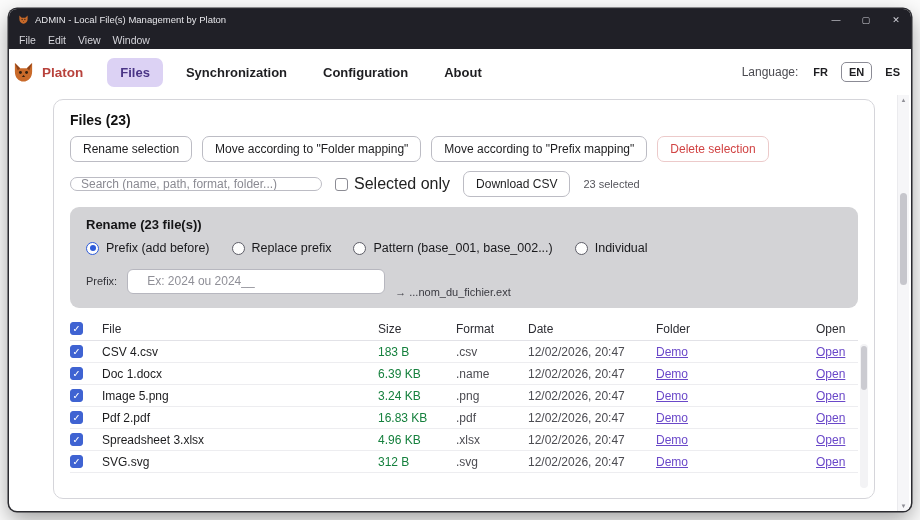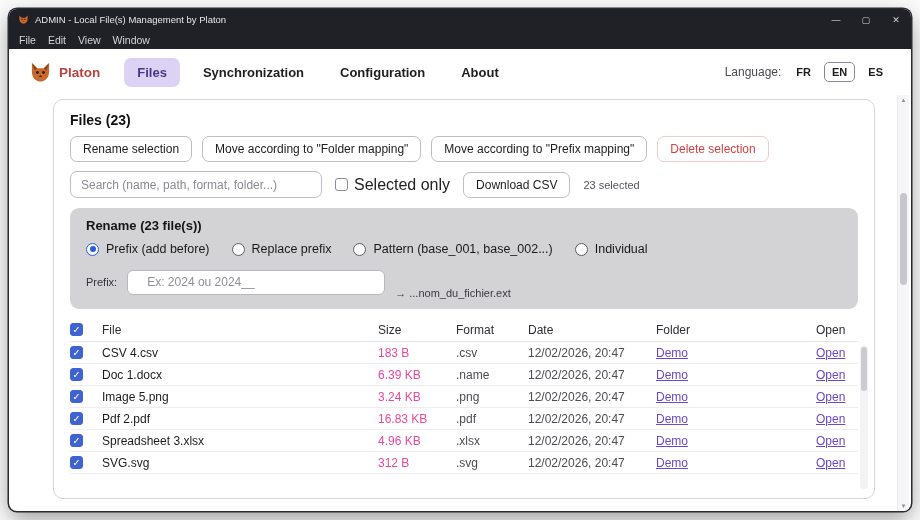--- a/index.html
+++ b/index.html
@@ -10,21 +10,21 @@
 
   
   .titlebar { height:21px; background:#202027; display:flex; align-items:center; padding:0 0 0 9px; color:#e6e6ea; font-size:9.5px; flex:0 0 auto; }
   .app-icon { width:11px; height:11px; margin-right:6px; flex:0 0 auto; }
   .win-controls { margin-left:auto; display:flex; height:100%; }
   .win-btn { width:30px; height:100%; display:flex; align-items:center; justify-content:center; color:#cfcfd6; font-size:9px; }
   .menubar { height:19px; background:#202027; display:flex; align-items:center; gap:12px; padding:0 10px; color:#d4d4da; font-size:10.5px; flex:0 0 auto; }
   .menu-item { cursor:default; }
 
   
-  .nav { height:46px; display:flex; align-items:center; padding:0 20px; background:#fff; flex:0 0 auto; }
+  .nav { height:46px; display:flex; align-items:center; padding:0 3px; background:#fff; flex:0 0 auto; }
   .brand { display:flex; align-items:center; gap:7px; }
   .logo { width:23px; height:23px; }
   .brand-name { color:#b8423c; font-weight:700; font-size:13.5px; }
   .tabs { display:flex; align-items:center; gap:10px; margin-left:24px; }
   .tab { padding:7px 13px; font-size:13px; font-weight:700; color:#1e1e21; border-radius:7px; cursor:default; }
   .tab.active { background:#dcd2f4; color:#4a3586; }
   .lang { margin-left:auto; display:flex; align-items:center; gap:5px; }
   .lang-label { font-size:12px; color:#4a4a50; margin-right:2px; }
   .lang-btn { padding:3px 7px; font-size:11px; font-weight:600; color:#1e1e21; border:1px solid transparent; border-radius:5px; }
   .lang-btn.active { border-color:#8b8b95; }
@@ -39,21 +39,21 @@
   
   .card { height:100%; border:1px solid #d5d5da; border-radius:10px; padding:12px 16px; overflow:hidden; background:#fff; }
   .files-heading { font-size:14px; font-weight:700; color:#111; margin-bottom:8px; }
 
   .actions { display:flex; gap:10px; }
   .btn { background:#fff; border:1px solid #bcbcc4; border-radius:7px; padding:5px 12px; font-size:12px; color:#1d1d1f; font-family:inherit; cursor:default; white-space:nowrap; }
   .btn.danger { color:#d14343; border-color:#eccaca; }
   .btn.primary { background:#7d5fcf; border-color:#7d5fcf; color:#fff; font-weight:600; }
 
   .filter-row { display:flex; align-items:center; gap:13px; margin-top:9px; }
-  .search-input { width:252px; height:27px; border:1px solid #bcbcc4; border-radius:7px; padding:0 10px; font-size:12px; color:#222; font-family:inherit; }
+  .search-input { width:252px; height:14px; border:1px solid #bcbcc4; border-radius:7px; padding:0 10px; font-size:12px; color:#222; font-family:inherit; }
   .search-input::placeholder { color:#8a8a92; }
   .cb-label { display:flex; align-items:center; gap:6px; font-size:16px; color:#222; }
   .cb { width:13px; height:13px; border:1px solid #8c8c94; border-radius:3px; background:#fff; display:inline-flex; align-items:center; justify-content:center; flex:0 0 auto; }
   .cb.checked { background:#3f63d2; border-color:#3f63d2; color:#fff; font-size:9.5px; line-height:1; }
   .selected-count { font-size:11px; color:#55555c; }
 
   
   .rename-panel { margin-top:10px; background:#d3d3d6; border-radius:9px; padding:10px 16px 10px 16px; }
   .rename-title { font-size:13px; font-weight:700; color:#141416; }
   .modes { display:flex; align-items:center; gap:22px; margin-top:9px; font-size:12.5px; color:#19191c; flex-wrap:nowrap; }
@@ -67,21 +67,21 @@
   .prefix-input::placeholder { color:#8f8f97; }
   .preview { font-size:11px; color:#3a3a41;margin-top:22px; }
   .panel-actions { display:flex; gap:10px; margin-top:10px; }
   .panel-actions .btn { padding:4px 14px; }
 
   
   .table { margin-top:9px; font-size:12px; position:relative; }
   .col { display:flex; align-items:center; overflow:hidden; white-space:nowrap; }
   .col-cb { width:32px; }
   .col-file { flex:1; color:#1c1c1e; }
-  .col-size { width:78px; color:#ec4899; }
+  .col-size { width:78px; color:#15803d; }
   .col-format { width:72px; color:#4c4c52; }
   .col-date { width:128px; color:#4c4c52; }
   .col-folder { width:160px; }
   .col-open { width:42px; }
   .thead { display:flex; align-items:center; height:24px; color:#2c2c32; border-bottom:1px solid #e2e2e7; }
   .thead .col { color:#2c2c32; }
   .tbody { height:148px; overflow:hidden; position:relative; }
   .trow { display:flex; align-items:center; height:22px; border-bottom:1px solid #ededf0; }
   .link { color:#6a48c9; text-decoration:underline; cursor:pointer; }
   .table-scrollbar { position:absolute; top:27px; right:-10px; width:8px; height:144px; background:#f3f3f5; border-radius:4px; }

